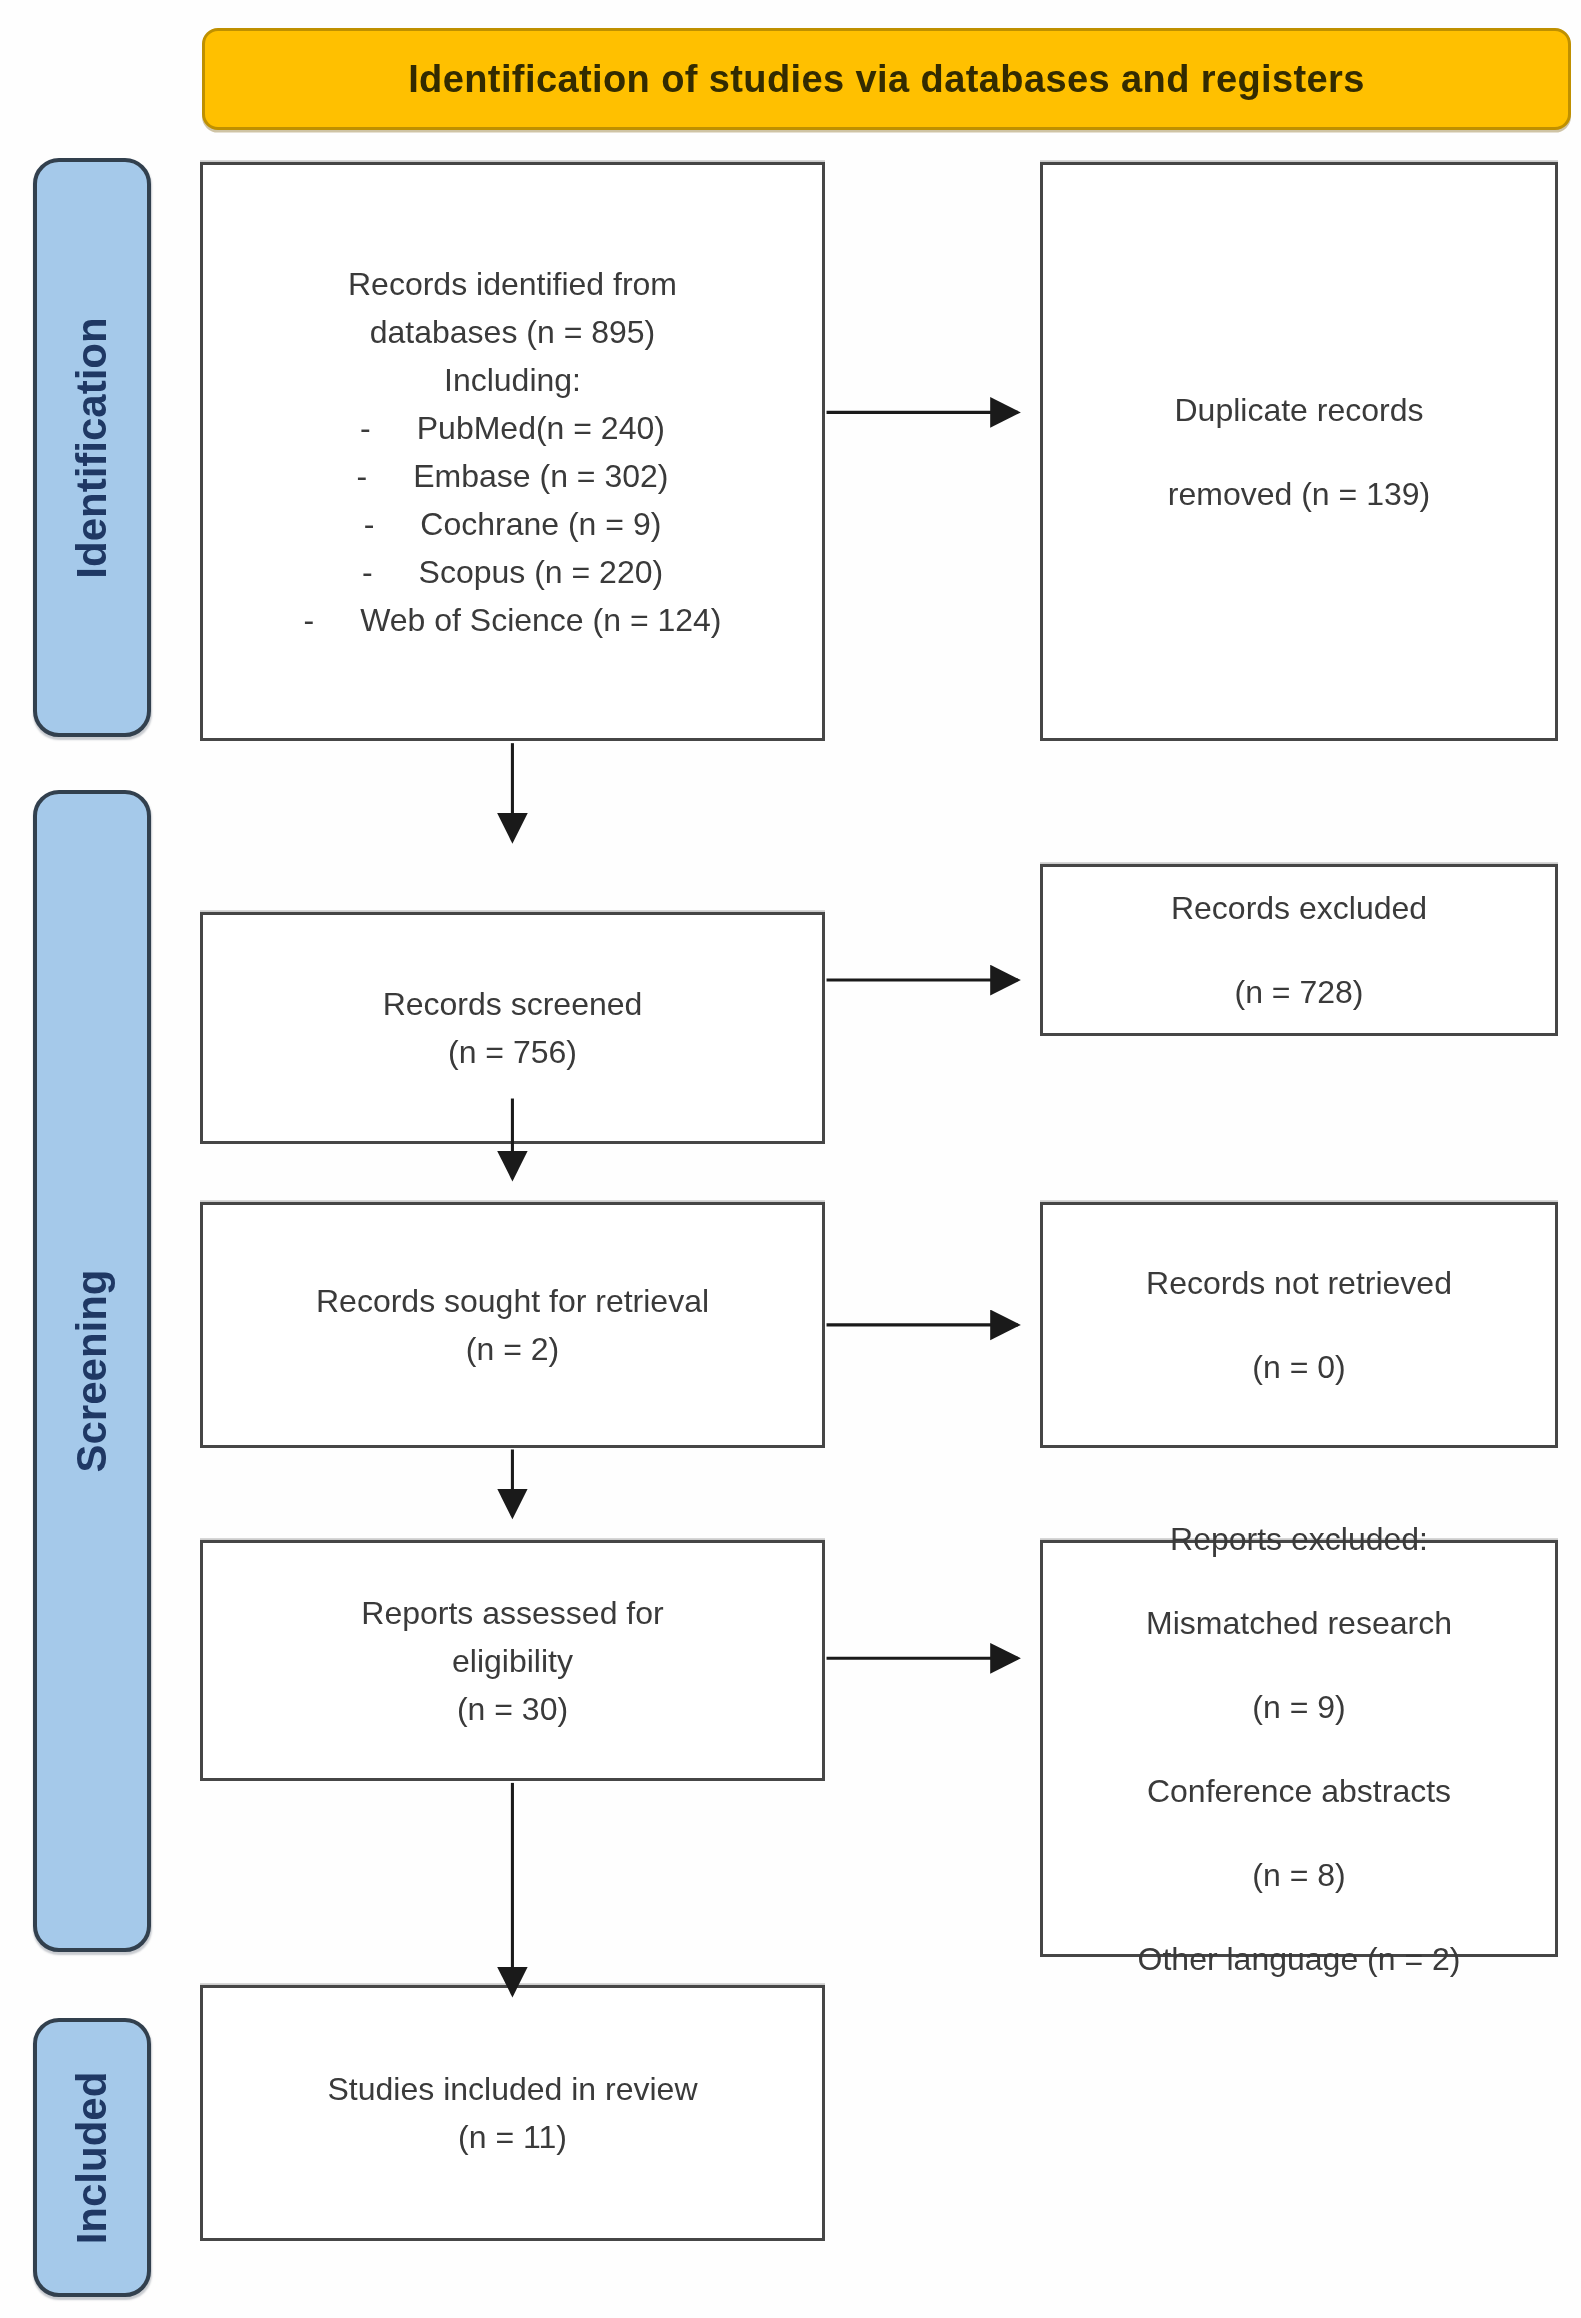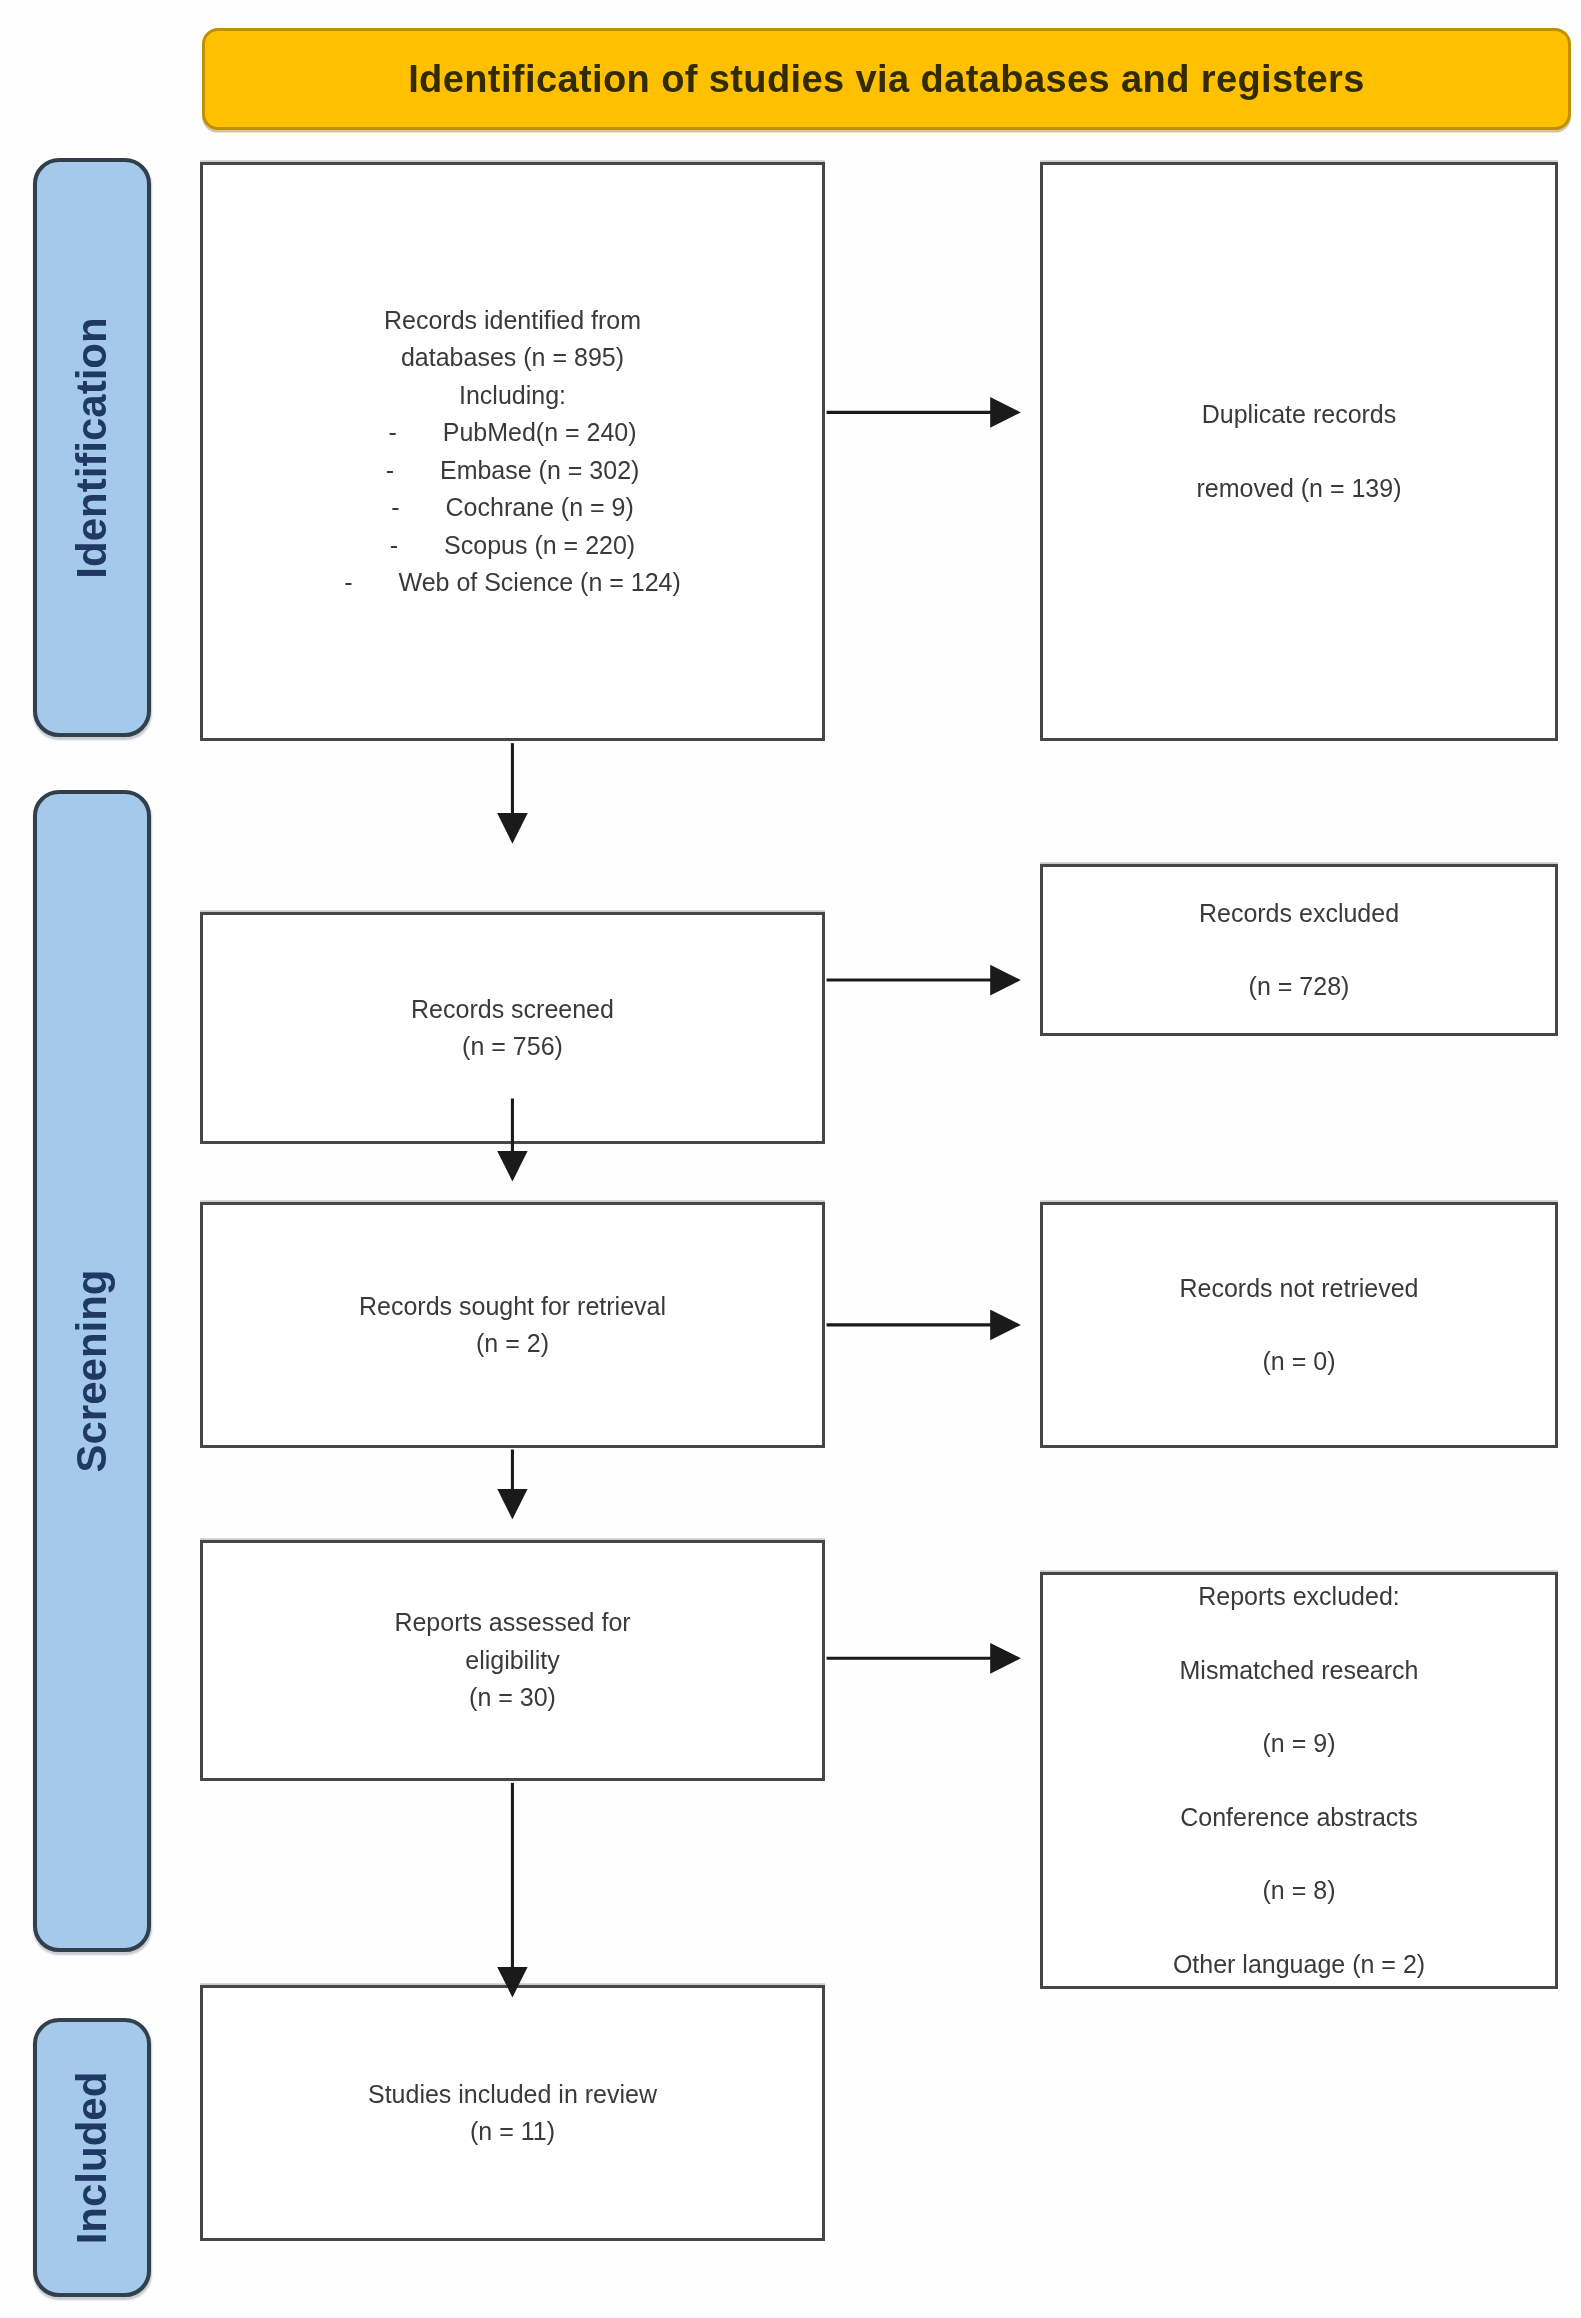--- a/index.html
+++ b/index.html
@@ -63,36 +63,36 @@
 
   .fbox {
     position: absolute;
     background: #ffffff;
     border: 3.5px solid var(--box-border);
     display: flex;
     flex-direction: column;
     align-items: center;
     justify-content: center;
     text-align: center;
-    font-size: 25px;
+    font-size: 32px;
     line-height: 1.5;
     color: var(--box-text);
     box-shadow: 0 -1.8px 0 rgba(60,60,60,0.25);
   }
   .col-left  { left: 200px; width: 625px; }
   .col-right { left: 1040px; width: 518px; gap: 36px; }
 
   #box-identified        { top: 162px;  height: 579px; }
   #box-duplicates        { top: 162px;  height: 579px; }
   #box-screened          { top: 864px;  height: 232px; margin-top: 48px; }
   #box-excluded          { top: 864px;  height: 172px; }
   #box-sought            { top: 1202px; height: 246px; }
   #box-not-retrieved     { top: 1202px; height: 246px; }
   #box-assessed          { top: 1540px; height: 241px; }
-  #box-reports-excluded  { top: 1540px; height: 417px; margin-top: 32px; }
+  #box-reports-excluded  { top: 1540px; height: 417px; }
   #box-included-studies  { top: 1985px; height: 256px; }
 
   .bullet-row {
     display: flex;
     align-items: baseline;
     justify-content: center;
   }
   .bullet-row .dash { margin-right: 46px; }
 
   .arrow-layer {

